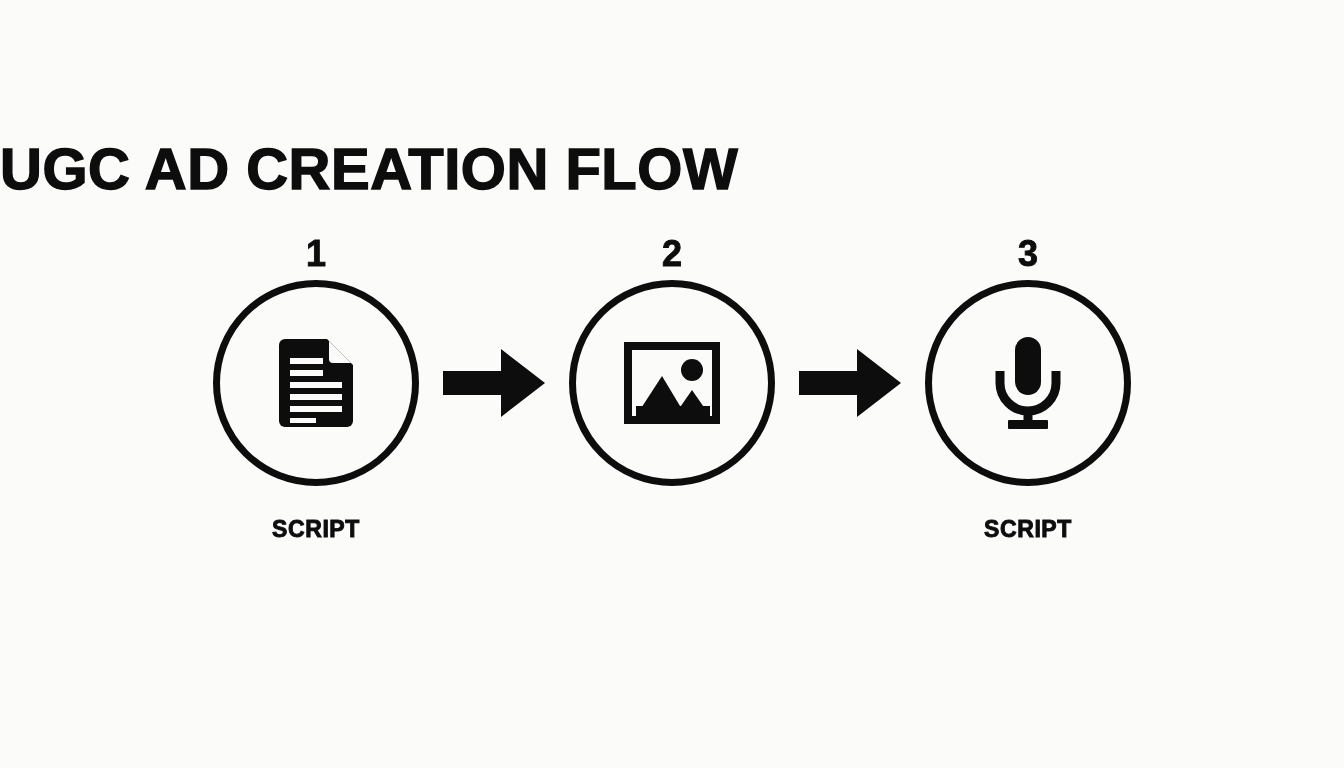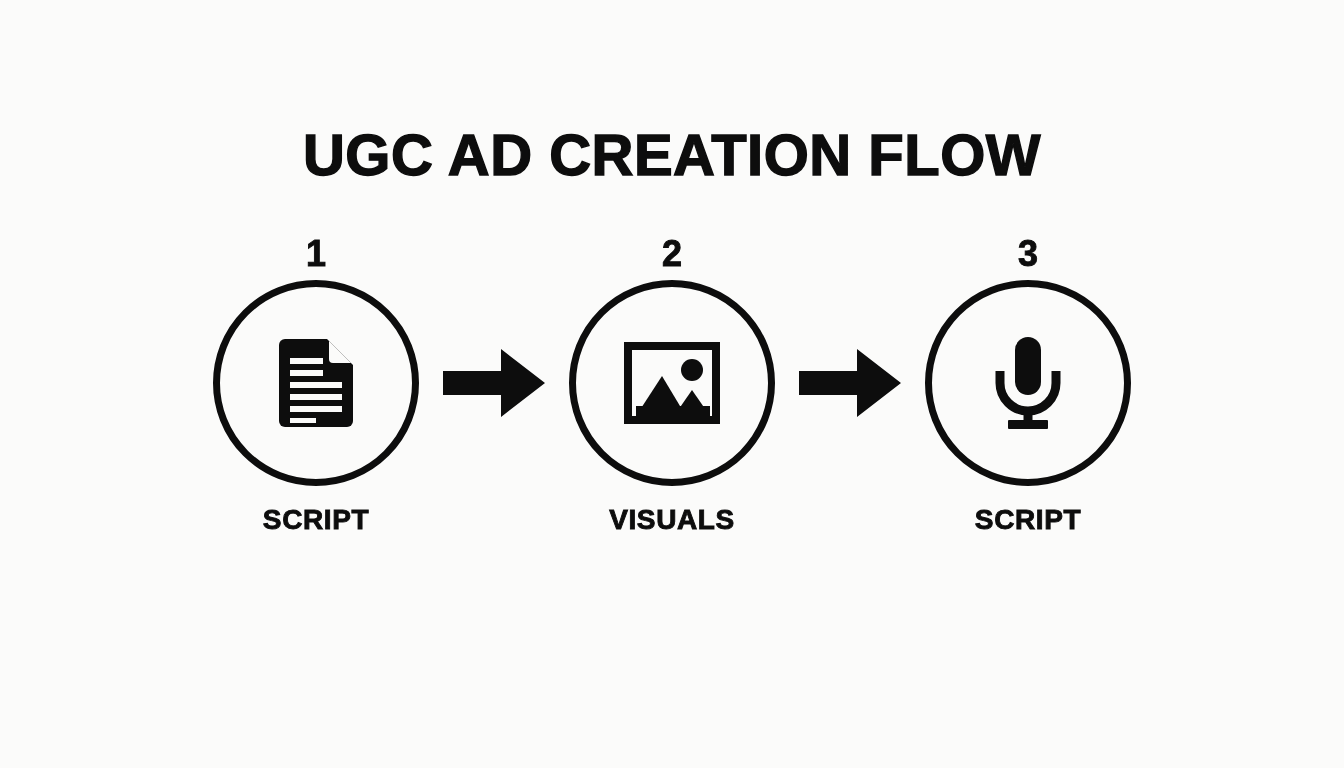--- a/index.html
+++ b/index.html
@@ -18,24 +18,24 @@
   .canvas {
     position: relative;
     width: 1344px;
     height: 768px;
     background: #fbfbfa;
   }
 
   
   .title {
     position: absolute;
-    top: 126px;
+    top: 140px;
     left: 0;
     width: 1344px;
-    text-align: center;
+    text-align: left;
     font-family: "Liberation Sans", sans-serif;
     font-size: 58px;
     font-weight: 700;
     letter-spacing: 0.5px;
     color: #0d0d0d;
     line-height: 1;
     white-space: nowrap;
     -webkit-text-stroke: 1.4px #0d0d0d;
   }
 
@@ -80,23 +80,23 @@
     display: flex;
     align-items: center;
     justify-content: center;
   }
 
   .icon-svg {
     display: block;
   }
 
   .step-label {
-    margin-top: 20px;
-    font-family: "Liberation Sans", sans-serif;
-    font-size: 28px;
+    margin-top: 32px;
+    font-family: "Liberation Sans", sans-serif;
+    font-size: 23px;
     font-weight: 700;
     letter-spacing: 0.6px;
     color: #0d0d0d;
     line-height: 1;
     white-space: nowrap;
     text-align: center;
     -webkit-text-stroke: 0.9px #0d0d0d;
   }
 
   
@@ -159,21 +159,20 @@
             <rect x="8" y="8" width="80" height="66" fill="#fbfbfa"></rect>
 
             <circle cx="68" cy="28" r="11" fill="#0d0d0d"></circle>
 
             <path d="M12 74 L38 34 L62 74 Z" fill="#0d0d0d"></path>
             <path d="M50 74 L68 48 L86 74 Z" fill="#0d0d0d"></path>
             <rect x="12" y="64" width="74" height="10" fill="#0d0d0d"></rect>
           </svg>
         </span>
       </div>
-      <div class="step-label">VISUALS</div>
     </div>
 
     <div class="arrow-cell">
       <span>
         <svg class="icon-svg" width="102" height="68" viewBox="0 0 102 68" aria-hidden="true">
           <path d="M0 22 H58 V0 L102 34 L58 68 V46 H0 Z" fill="#0d0d0d"></path>
         </svg>
       </span>
     </div>
 

